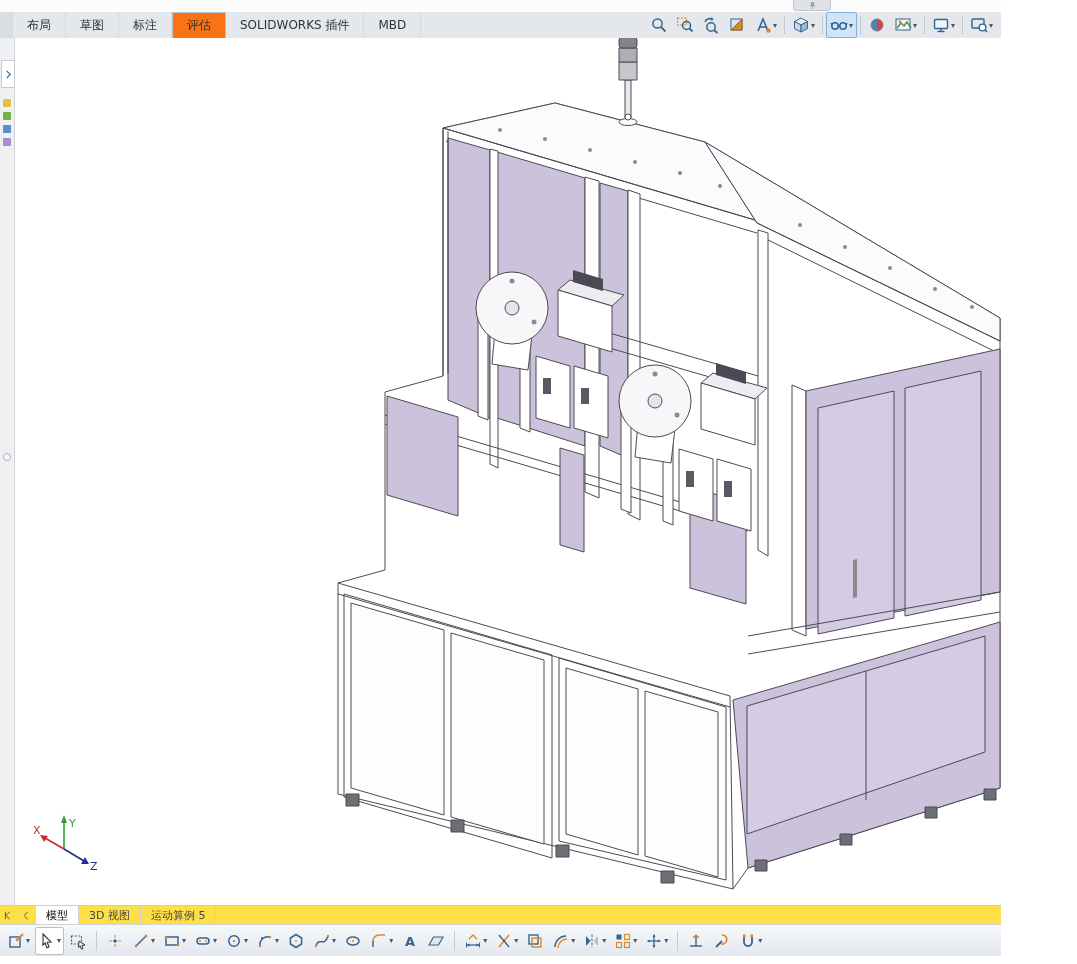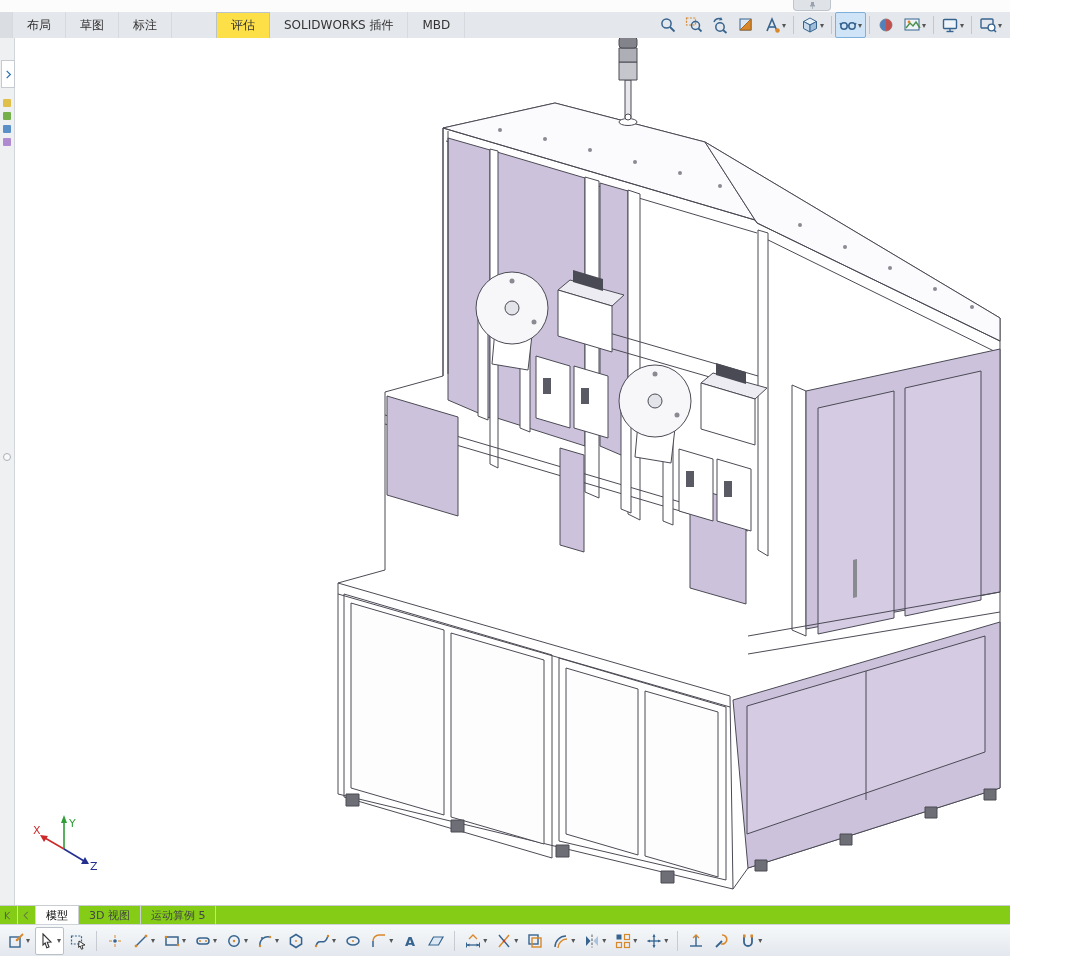--- a/index.html
+++ b/index.html
@@ -1,45 +1,45 @@
 <!DOCTYPE html>
 <html><head>
 <meta charset="utf-8">
 <style>
   html,body{margin:0;padding:0;background:#fff;}
   .app{position:relative;width:1001px;height:964px;overflow:hidden;
-       font-family:"DejaVu Sans","Liberation Sans",sans-serif;font-size:12px;color:#333;background:#fff;padding-left:9px;}
+       font-family:"DejaVu Sans","Liberation Sans",sans-serif;font-size:12px;color:#333;background:#fff;}
   
   .titlebar{position:absolute;top:0;left:0;right:0;height:12px;background:#fcfcfd;}
   .pin-tab{position:absolute;left:793px;top:0;width:36px;height:10px;background:#dfe3e8;
            border:1px solid #bfc5cc;border-top:none;border-radius:0 0 4px 4px;
            display:flex;align-items:center;justify-content:center;}
   
   .ribbon-bar{position:absolute;top:12px;left:0;right:0;height:26px;background:#e4e7eb;
               border-bottom:1px solid #cdd2d8;display:flex;align-items:stretch;}
   .rtab{padding:0 14px;display:flex;align-items:center;border-right:1px solid #d6dade;color:#333;white-space:nowrap;}
-  .rtab.active{background:#fde047;border:1px solid #bcc2c9;border-bottom:1px solid #fff;margin-bottom:-1px;margin-left:44px;}
+  .rtab.active{background:#f97316;border:1px solid #bcc2c9;border-bottom:1px solid #fff;margin-bottom:-1px;}
   .rtab.partial{width:12px;padding:0;background:#dadee3;}
   .headsup{margin-left:auto;display:flex;align-items:center;padding-right:4px;}
   .hu-btn{height:24px;display:flex;align-items:center;padding:0 3px;border:1px solid transparent;border-radius:2px;}
   .hu-btn.pressed{background:#cfe4f7;border-color:#7fb0dc;}
   .dd{font-size:8px;color:#555;margin-left:1px;}
   .hu-sep{width:1px;height:18px;background:#c3c8ce;margin:0 3px;}
   
   .viewport{position:absolute;top:38px;left:14px;right:0;bottom:58px;background:#fff;overflow:hidden;}
   #modelSvg{position:absolute;left:-14px;top:-38px;width:1077px;height:964px;}
   
   .left-strip{position:absolute;top:38px;left:0;width:14px;bottom:58px;background:#eef0f2;border-right:1px solid #d2d6da;}
   .flyout{position:absolute;top:22px;left:1px;width:12px;height:26px;background:#fff;border:1px solid #c6cbd1;
           display:flex;align-items:center;justify-content:center;}
   .chips{position:absolute;top:56px;left:0;width:14px;}
   .chip{width:8px;height:8px;margin:5px auto 0;border-radius:1px;}
   .grip{position:absolute;top:415px;left:3px;width:6px;height:6px;border:1px solid #aab0b6;border-radius:50%;background:#f8f9fa;}
   
-  .bottom-tabs{position:absolute;left:0;right:0;bottom:39px;height:19px;background:#84cc16;border-top:1px solid #c8cdd2;
+  .bottom-tabs{position:absolute;left:0;right:0;bottom:39px;height:19px;background:#fde047;border-top:1px solid #c8cdd2;
                display:flex;align-items:stretch;font-size:11px;}
   .bt-nav{width:17px;display:flex;align-items:center;justify-content:center;border-right:1px solid #d5d8dc;}
   .btab{padding:0 10px;display:flex;align-items:center;border-right:1px solid #cdd1d6;color:#444;white-space:nowrap;}
   .btab.active{background:#fff;color:#000;}
   
   .sketch-toolbar{position:absolute;left:0;right:0;bottom:8px;height:31px;background:linear-gradient(#f6f8fa,#e3e8ee);
                   border-top:1px solid #cfd4da;display:flex;align-items:center;padding-left:4px;gap:2px;}
   .tb-btn{height:26px;display:flex;align-items:center;padding:0 2px;border:1px solid transparent;border-radius:2px;}
   .tb-btn.boxed{border-color:#b9c0c8;background:#fff;}
   .tb-sep{width:1px;height:20px;background:#c6ccd2;margin:0 4px;}

